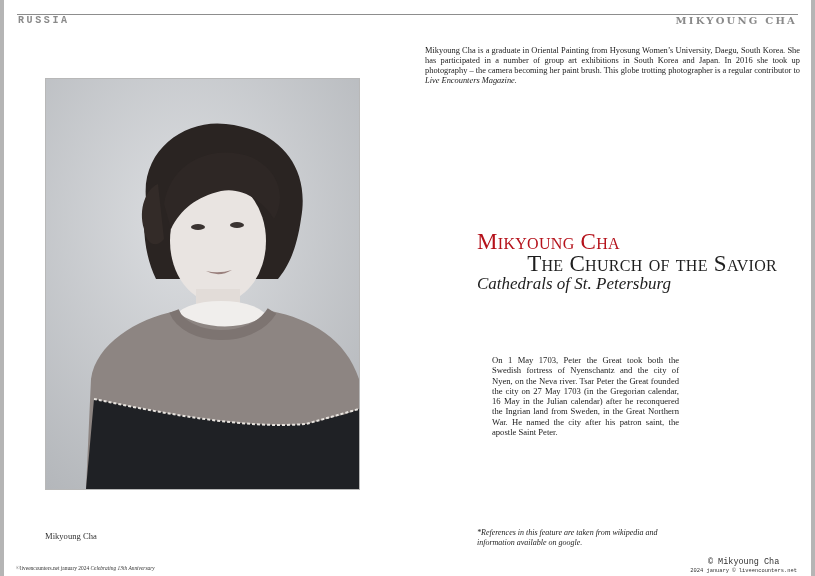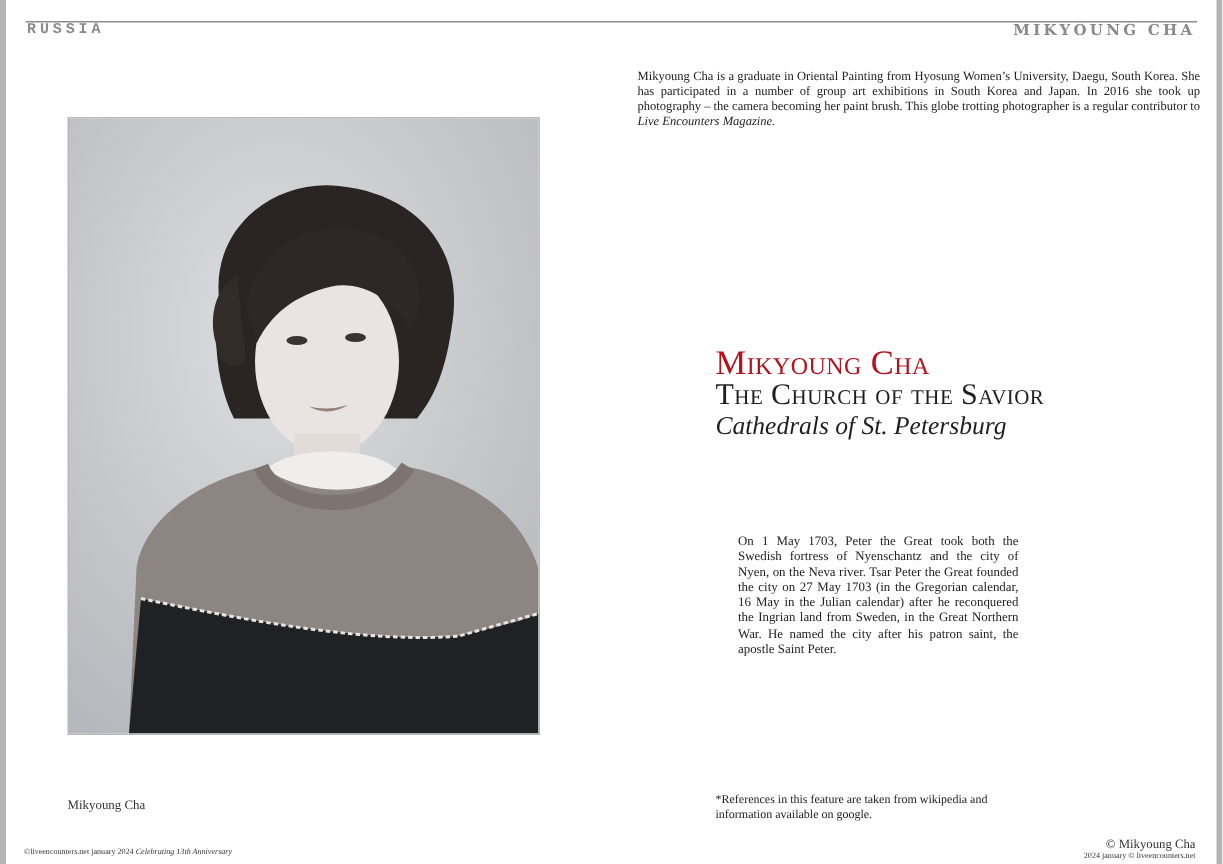--- a/index.html
+++ b/index.html
@@ -34,48 +34,48 @@
       background: linear-gradient(160deg, #d6d8db 0%, #c4c7ca 45%, #b9bcc0 100%);
     }
     .photo-frame svg { display: block; }
     .title-block { position: absolute; left: 477px; top: 230px; width: 300px; }
     .title-name {
       font-family: "Liberation Serif", serif; font-variant: small-caps;
       font-size: 23px; line-height: 23px; color: #b5121b; letter-spacing: 0.3px;
     }
     .title-sub {
       font-family: "Liberation Serif", serif; font-variant: small-caps;
-      font-size: 20px; line-height: 21px; color: #1e1e1e; letter-spacing: 0.3px;
+      font-size: 23px; line-height: 21px; color: #1e1e1e; letter-spacing: 0.3px; text-align: right;
     }
     .title-italic {
       font-family: "Liberation Serif", serif; font-style: italic;
       font-size: 17px; line-height: 20px; color: #1e1e1e;
     }
     .body-text {
       position: absolute; left: 477px; top: 355px; width: 202px;
       font-family: "Liberation Serif", serif; font-size: 8.6px; line-height: 10.3px;
       color: #222; text-align: justify;
     }
     .body-text p { margin: 0 0 10px 15px; }
     .caption {
       position: absolute; left: 45px; top: 531px;
       font-family: "Liberation Serif", serif; font-size: 8.6px; color: #333;
     }
     .references {
       position: absolute; left: 477px; top: 528px; width: 200px;
-      font-family: "Liberation Serif", serif; font-size: 8px; line-height: 10px; color: #222;
+      font-family: "Liberation Serif", serif; font-style: italic; font-size: 8px; line-height: 10px; color: #222;
     }
     .footer-left {
       position: absolute; left: 16px; top: 565px;
       font-family: "Liberation Serif", serif; font-size: 5.4px; color: #333;
     }
     .footer-left em { font-style: italic; }
     .credit {
-      position: absolute; right: 18px; top: 557px; text-align: right;
-      font-family: Liberation Serif, serif; color: #333;
+      position: absolute; right: 18px; top: 557px; text-align: center;
+      font-family: Liberation Mono, monospace; color: #333;
     }
     .credit .name { font-size: 8.5px; line-height: 10px; }
     .credit .line { font-size: 5.4px; line-height: 8px; }
   </style>
 </head>
 <body>
 
 <div class="edge-left"></div>
 <div class="edge-right"></div>
 

